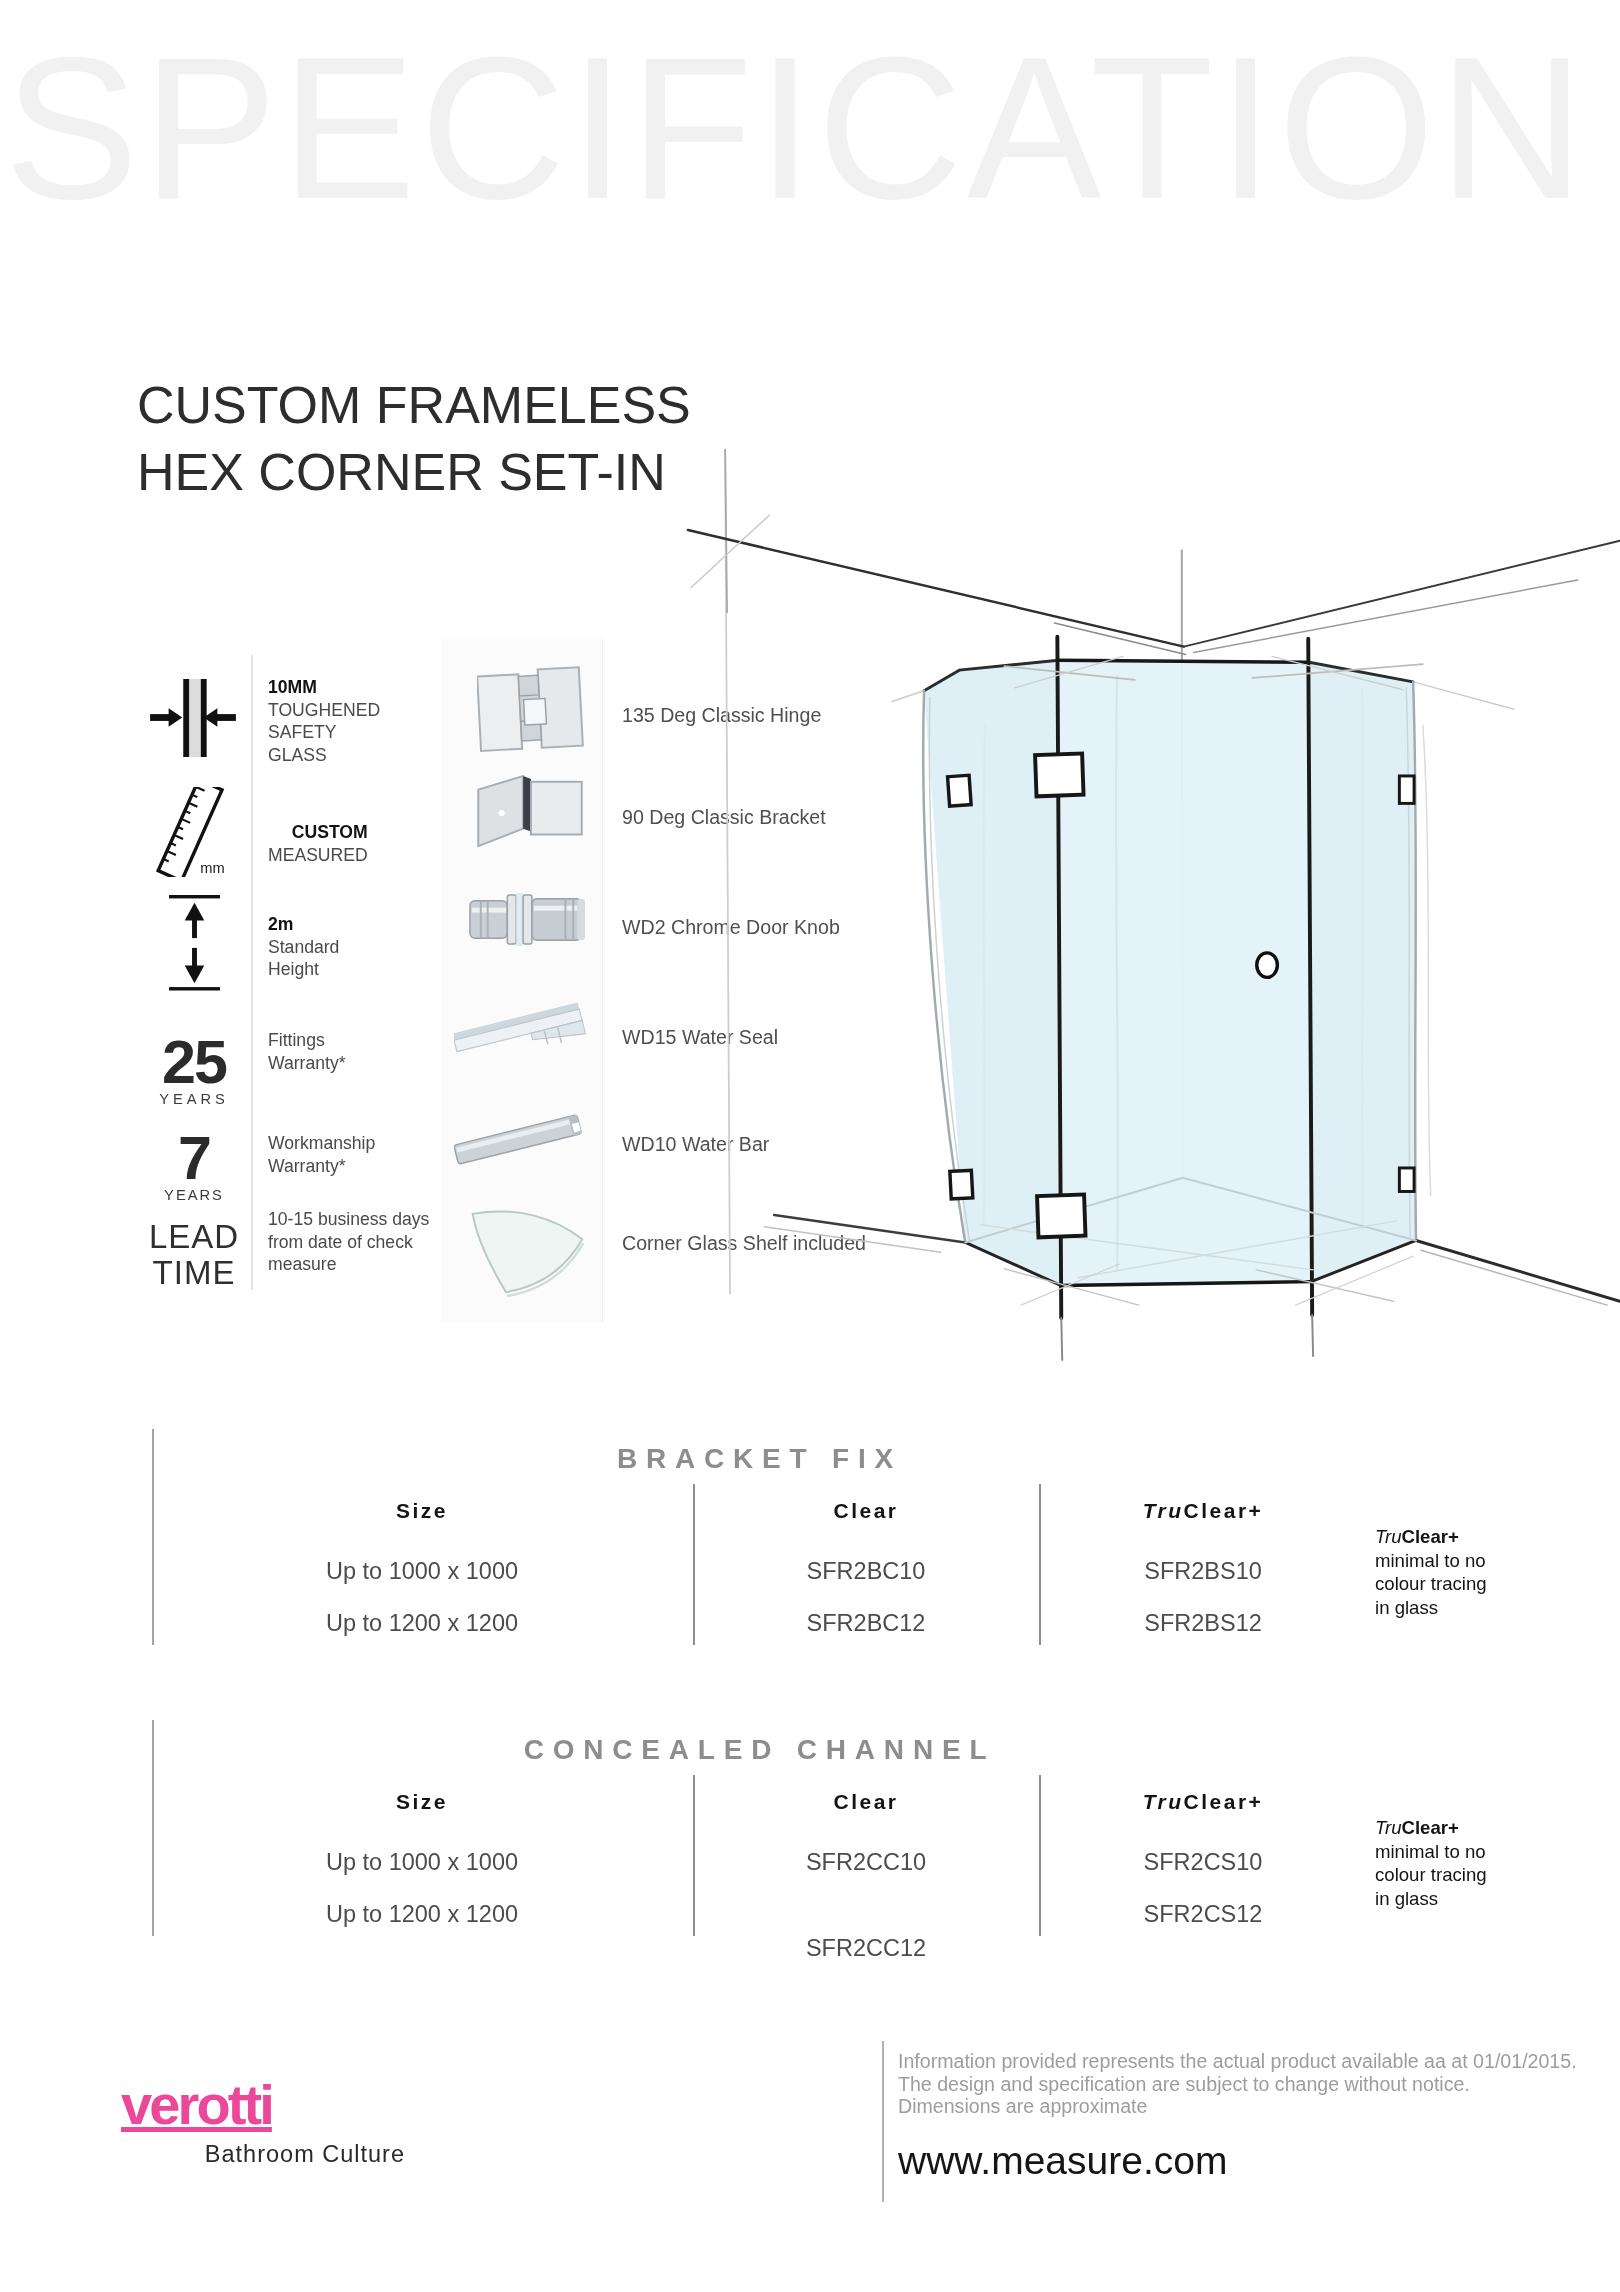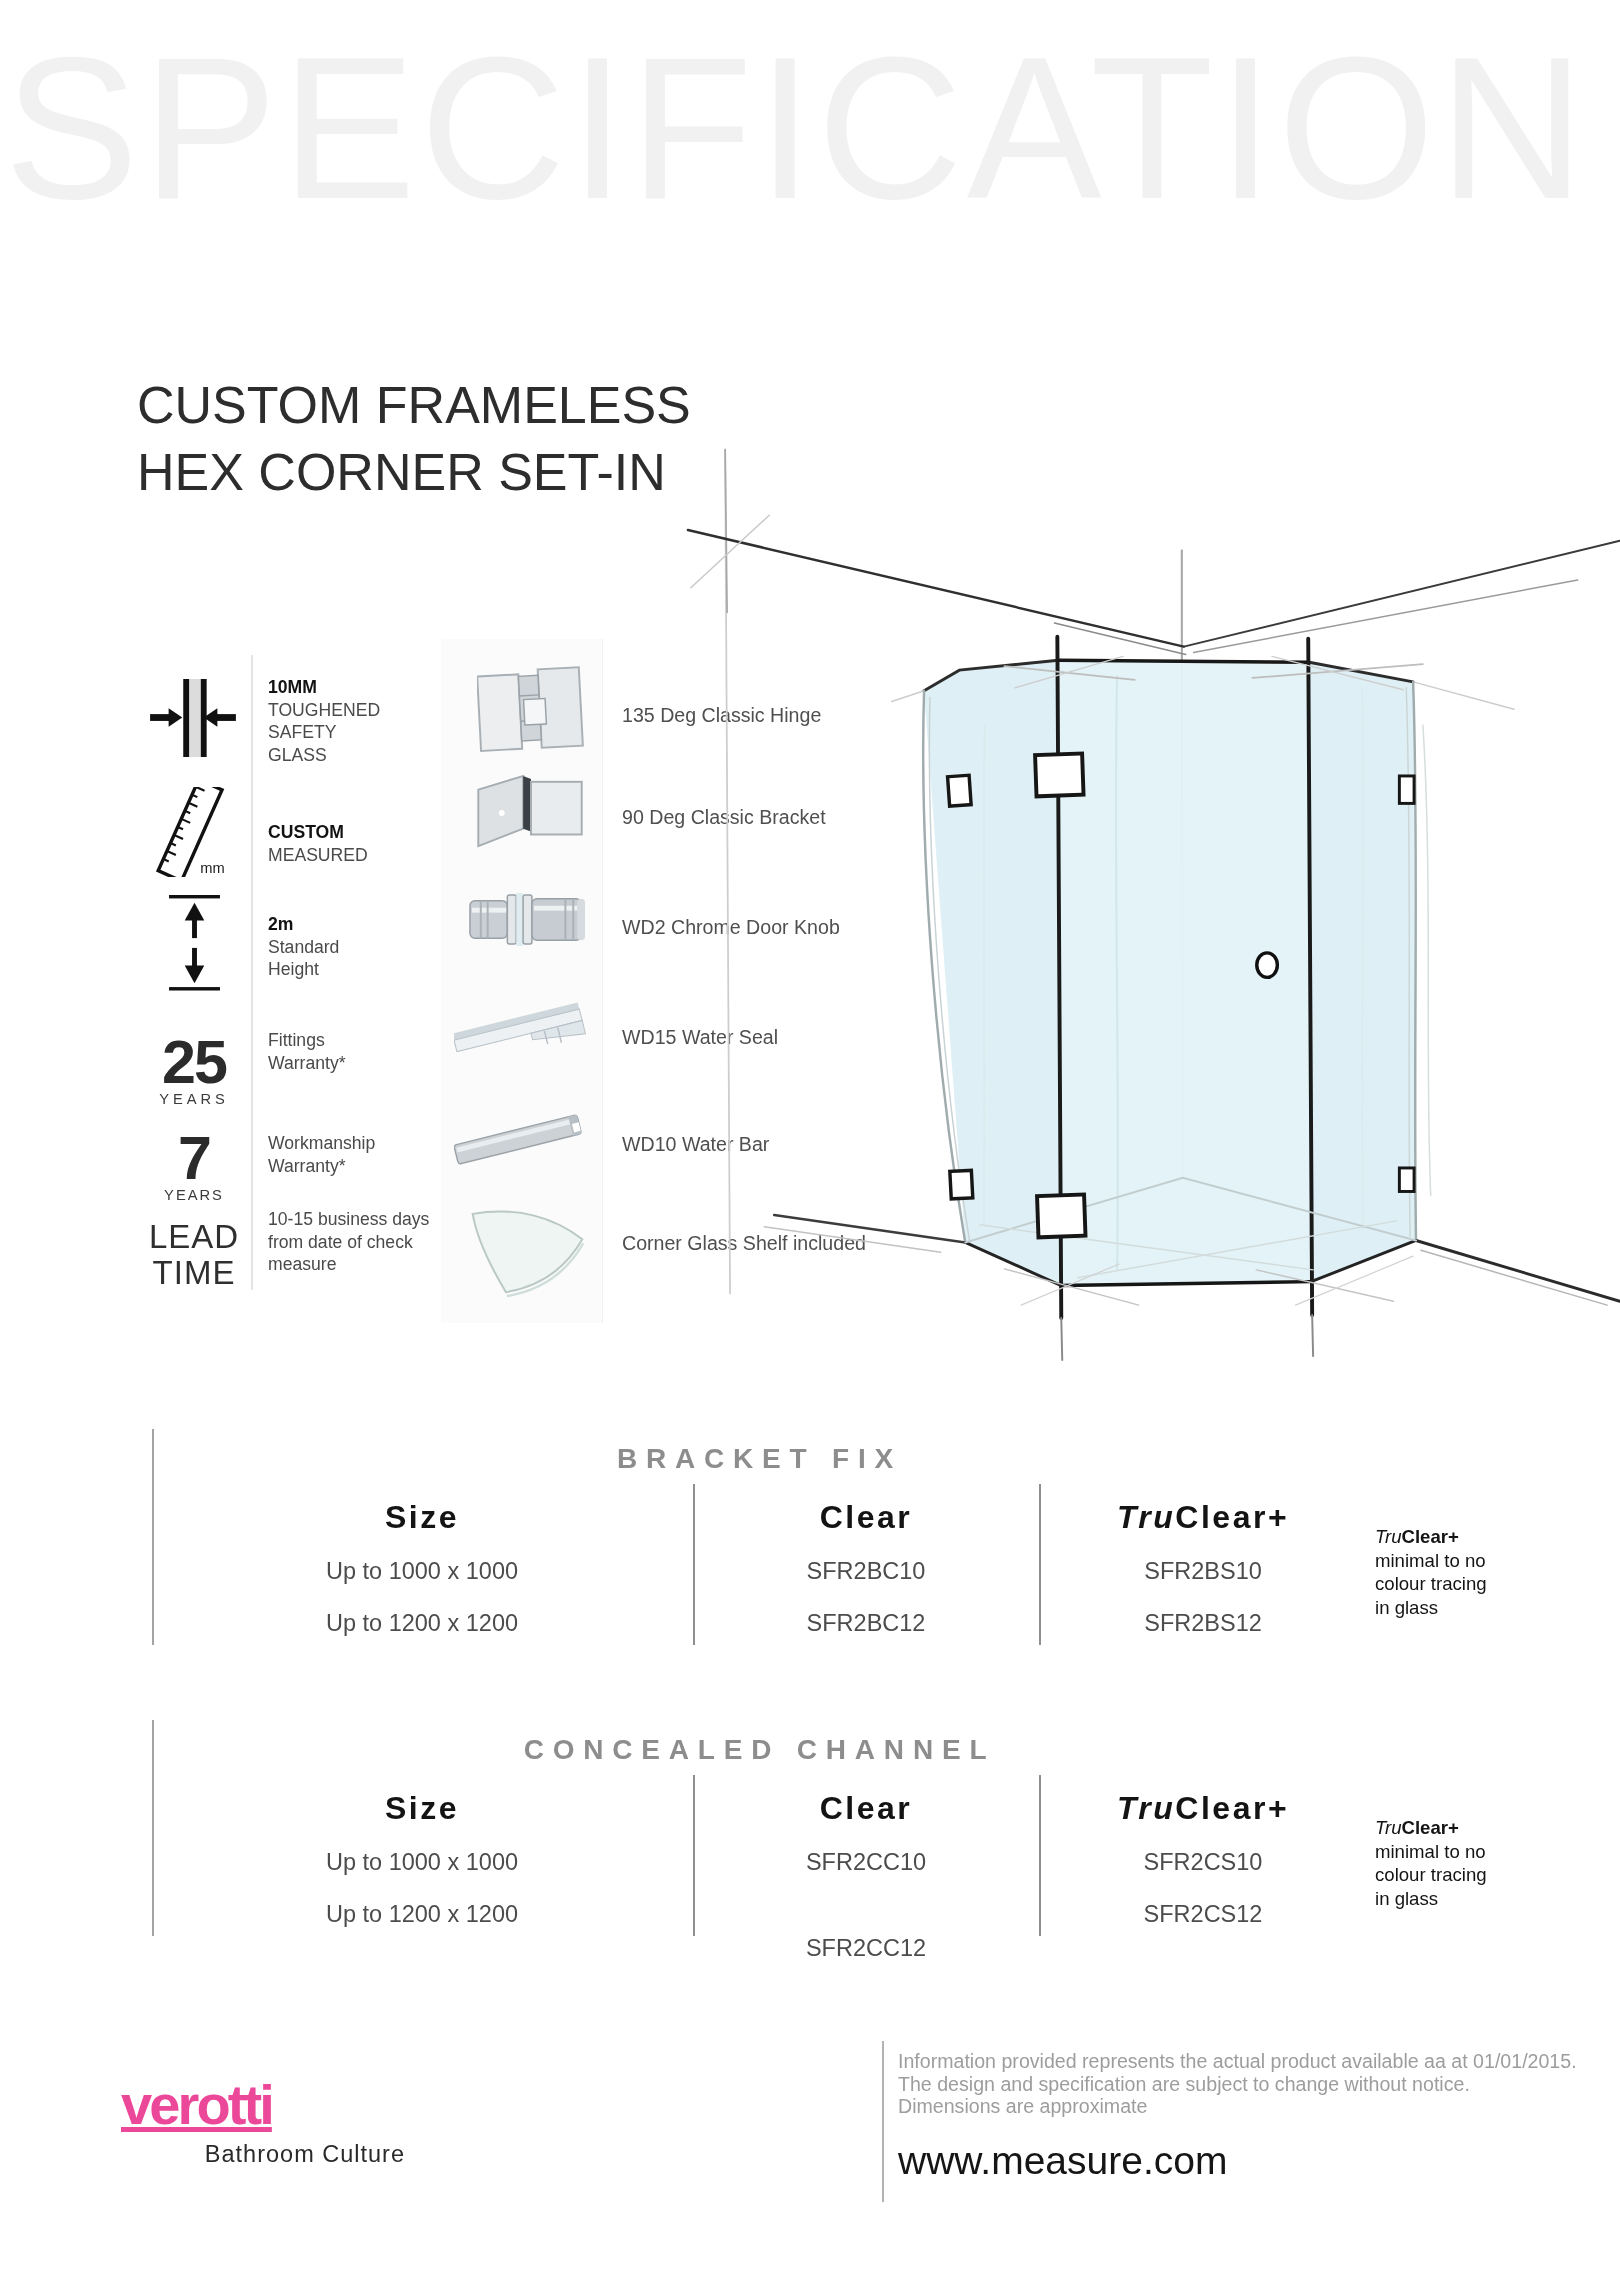--- a/index.html
+++ b/index.html
@@ -27,21 +27,21 @@
   
   .photos-col{position:absolute;left:441px;top:639px;width:161px;height:684px;
               background:#fbfbfb;border-right:1px solid #f0f0f0;}
   .comp-label{position:absolute;left:622px;font-size:19.6px;color:#4f4f4f;white-space:nowrap;}
 
   
   .spec-table{position:absolute;left:152px;width:1372px;height:230px;}
   .tbar{position:absolute;left:0;top:7.8px;width:2px;height:216px;background:#a3a3a3;}
   .ttitle{position:absolute;left:0;top:21.6px;width:1215px;text-align:center;
           font-size:28px;font-weight:700;letter-spacing:8.8px;color:#8d8d8d;}
-  .tcol{position:absolute;top:78px;transform:translateX(-50%);font-size:32px;
+  .tcol{position:absolute;top:78px;transform:translateX(-50%);font-size:21px;
         font-weight:700;color:#141414;letter-spacing:2.5px;white-space:nowrap;}
   .tcell{position:absolute;transform:translateX(-50%);font-size:23.5px;color:#4c4c4c;white-space:nowrap;}
   .tsep{position:absolute;top:63px;width:2px;height:161px;background:#8f8f8f;}
   .tnote{position:absolute;left:1223px;top:104px;width:147px;font-size:18.6px;line-height:23.5px;color:#141414;}
   .it{font-style:italic;}
   .bd{font-weight:700;}
 
   
   .logo{position:absolute;left:121px;top:2061px;width:284px;}
   .logo .word{font-size:56px;font-weight:700;letter-spacing:-2.9px;color:#ec4899;line-height:88px;text-decoration:underline;}
@@ -86,21 +86,21 @@
 
   <div class="abs" style="left:155px;top:787px;">
     <svg width="73" height="90" viewBox="0 0 74 92">
       <g transform="rotate(24 37 46)">
         <rect x="22" y="-6" width="26" height="102" fill="#fff" stroke="#111" stroke-width="3.5"></rect>
         <path d="M22,2 h10 M22,11 h6 M22,20 h10 M22,29 h6 M22,38 h10 M22,47 h6 M22,56 h10 M22,65 h6 M22,74 h10 M22,83 h6" stroke="#111" stroke-width="2.2" fill="none"></path>
       </g>
       <text x="46" y="88" font-size="15" fill="#222">mm</text>
     </svg>
   </div>
-  <div class="feat-text" style="top:821px;">
+  <div class="feat-text" style="top:821px;text-align:right;">
     <div class="b">CUSTOM</div>
     <div>MEASURED</div>
   </div>
 
   <div class="abs" style="left:167px;top:895px;">
     <svg width="55" height="96" viewBox="0 0 56 98">
       <rect x="2" y="0" width="52" height="3.5" fill="#111"></rect>
       <rect x="2" y="94" width="52" height="3.5" fill="#111"></rect>
       <polygon points="28,8 18,26 38,26" fill="#111"></polygon>
       <rect x="25.5" y="24" width="5" height="20" fill="#111"></rect>

